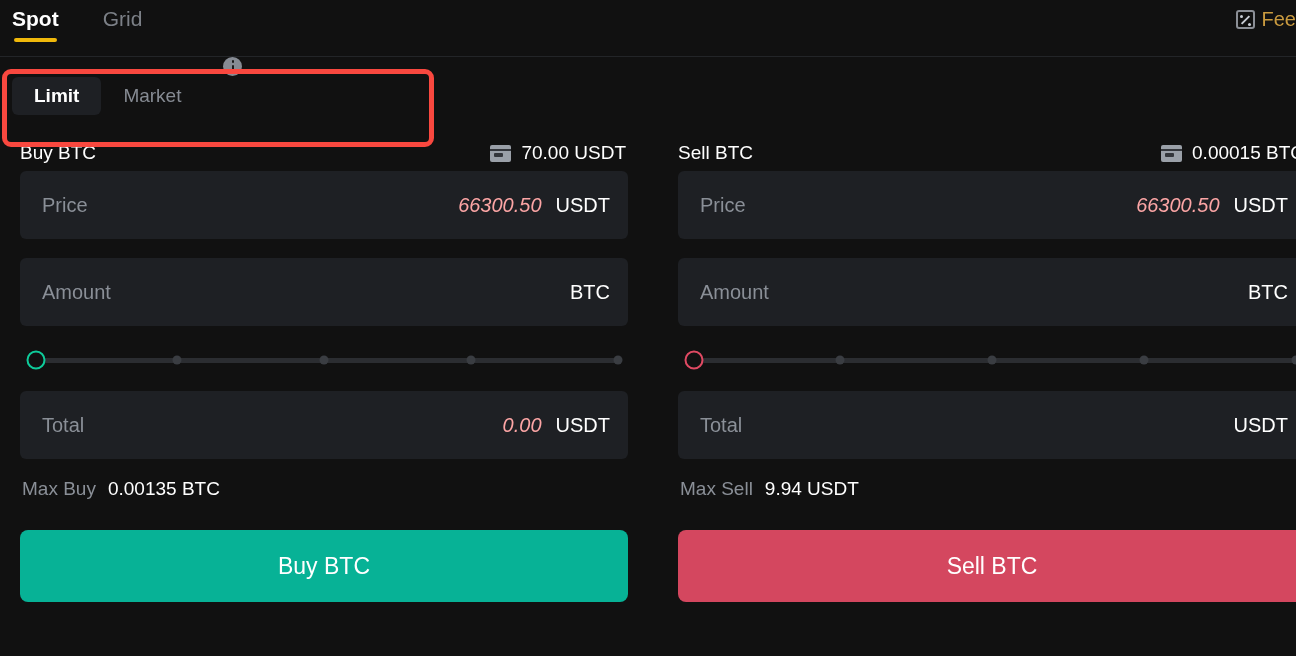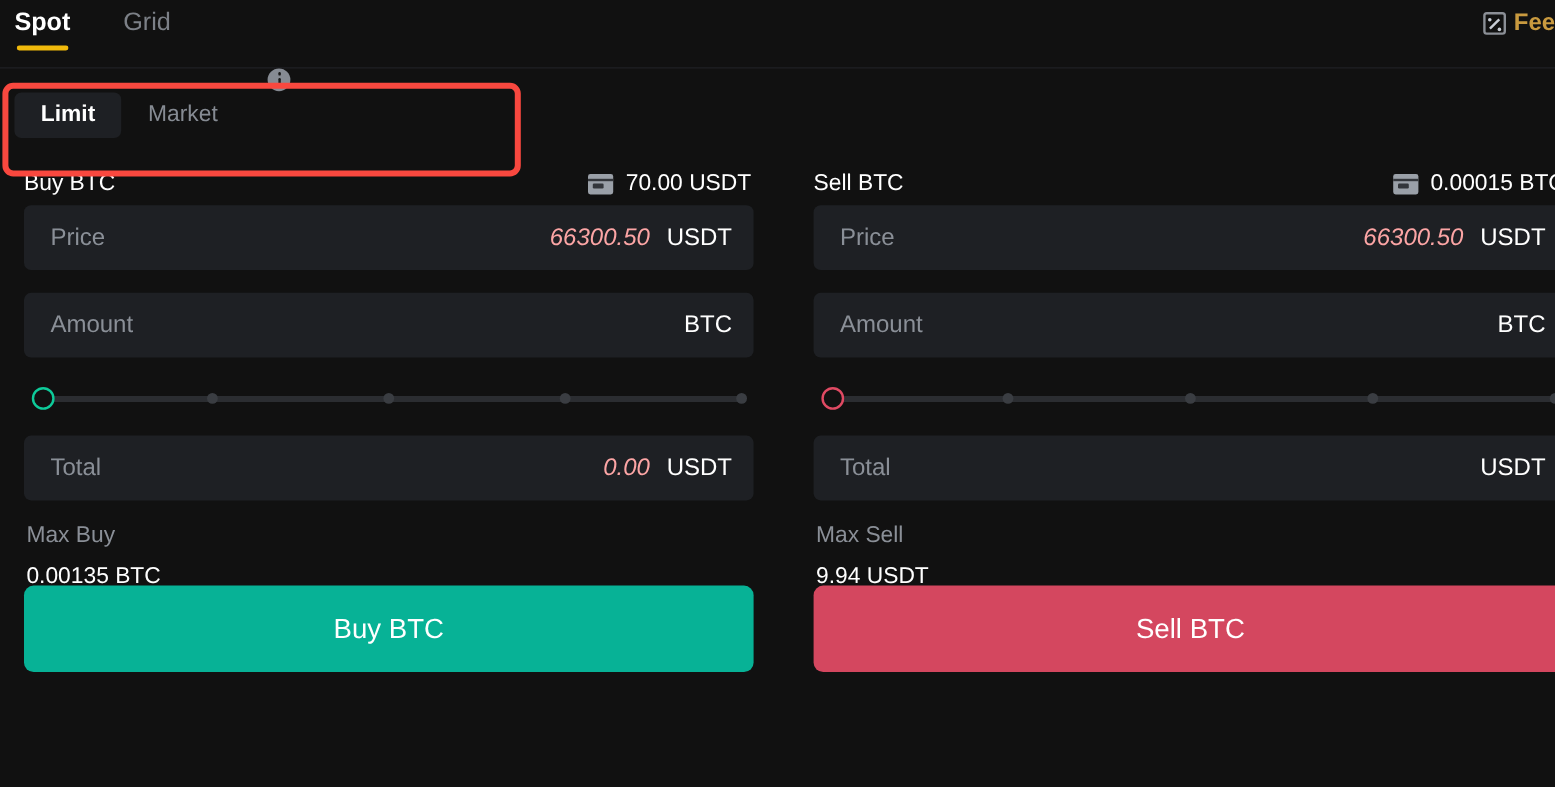--- a/index.html
+++ b/index.html
@@ -64,21 +64,20 @@
   }
   .header-right {
     position: absolute;
     right: 0px;
     top: 8px;
     display: flex;
     align-items: center;
     gap: 7px;
     cursor: pointer;
     white-space: nowrap;
-    font-weight: bold;
   }
   .fee-icon {
     width: 19px;
     height: 19px;
     border: 2px solid #8b8f96;
     border-radius: 3px;
     position: relative;
     box-sizing: border-box;
     flex: none;
   }
@@ -267,21 +266,21 @@
     background: #33363b;
     border-radius: 1px;
   }
   .balance-text {
     font-size: 19px;
     color: #ffffff;
     white-space: nowrap;
   }
 
   .field {
-    height: 54px;
+    height: 68px;
     background: #1e2024;
     border-radius: 6px;
     display: flex;
     align-items: center;
     justify-content: space-between;
     padding: 0 18px 0 22px;
     box-sizing: border-box;
     margin-bottom: 19px;
     cursor: text;
   }
@@ -346,21 +345,20 @@
   .slider-handle.sell {
     border-color: #e04a63;
   }
 
   .maxline {
     display: flex;
     align-items: baseline;
     gap: 12px;
     height: 40px;
     padding-left: 2px;
-    flex-direction: column;
   }
   .max-label {
     font-size: 19px;
     color: #8a8f97;
   }
   .max-value {
     font-size: 19px;
     color: #ffffff;
   }
 

